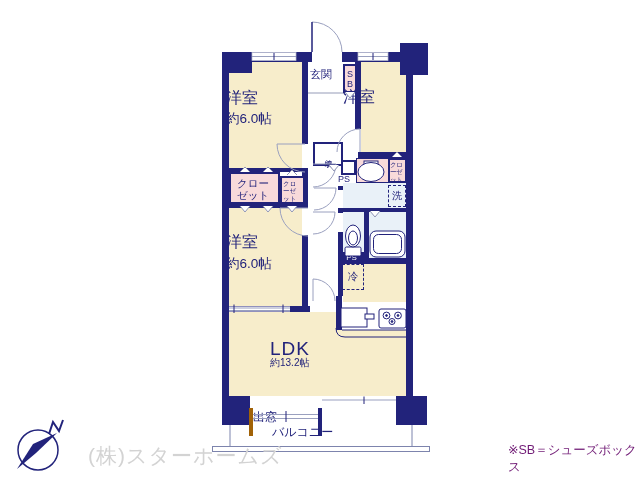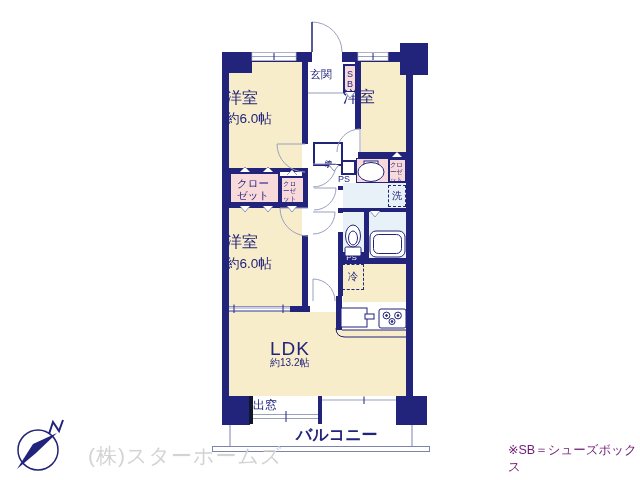--- a/index.html
+++ b/index.html
@@ -81,25 +81,25 @@
   <div class="dash" style="left:388px;top:185px;width:18px;height:22px;display:flex;align-items:center;justify-content:center;">
     <span style="font-size:10px;">洗</span>
   </div>
   <div class="w" style="left:338px;top:252px;width:27px;height:11px;display:flex;align-items:center;justify-content:center;">
     <span style="font-size:8px;color:#ffffff;">PS</span>
   </div>
   <div class="dash" style="left:342px;top:264px;width:22px;height:26px;display:flex;align-items:center;justify-content:center;">
     <span style="font-size:10.5px;">冷</span>
   </div>
 
-  <div class="abs" style="left:249px;top:396px;width:73px;height:28px;background:#ffffff;border-left:4px solid #0f172a;border-right:4px solid #22237b;box-sizing:border-box;">
+  <div class="abs" style="left:249px;top:408px;width:73px;height:28px;background:#ffffff;border-left:4px solid #a16207;border-right:4px solid #22237b;box-sizing:border-box;">
     <div class="lbl" style="left:0;right:0;top:3px;font-size:12px;">出窓</div>
   </div>
   <div class="abs" style="left:322px;top:396px;width:74px;height:8px;background:#ffffff;"></div>
-  <div class="lbl" style="left:296px;top:426px;width:80px;font-size:16px;font-weight:bold;">バルコニー</div>
+  <div class="lbl" style="left:272px;top:426px;width:80px;font-size:12px;">バルコニー</div>
   <div class="abs" style="left:212px;top:446px;width:218px;height:6px;background:#ffffff;border:1px solid #7d84ad;box-sizing:border-box;"></div>
 
   <div class="lbl" style="left:226px;top:89px;width:80px;font-size:16px;">洋室</div>
   <div class="lbl" style="left:226px;top:111px;width:80px;font-size:13.5px;">約6.0帖</div>
   <div class="lbl" style="left:343px;top:88px;width:80px;font-size:16px;">洋室</div>
   <div class="lbl" style="left:226px;top:233px;width:80px;font-size:16px;">洋室</div>
   <div class="lbl" style="left:226px;top:256px;width:80px;font-size:13.5px;">約6.0帖</div>
   <div class="lbl" style="left:270px;top:338px;width:100px;font-size:19px;letter-spacing:1px;">LDK</div>
   <div class="lbl" style="left:270px;top:357px;width:100px;font-size:10px;">約13.2帖</div>
   <div class="lbl" style="left:310px;top:68px;width:34px;font-size:11px;">玄関</div>

